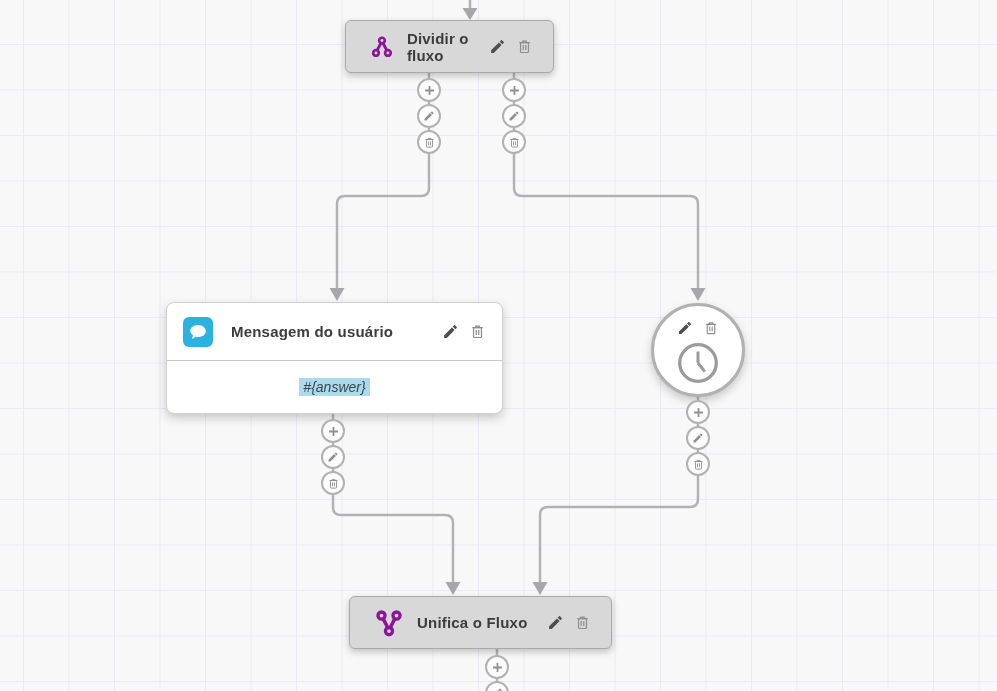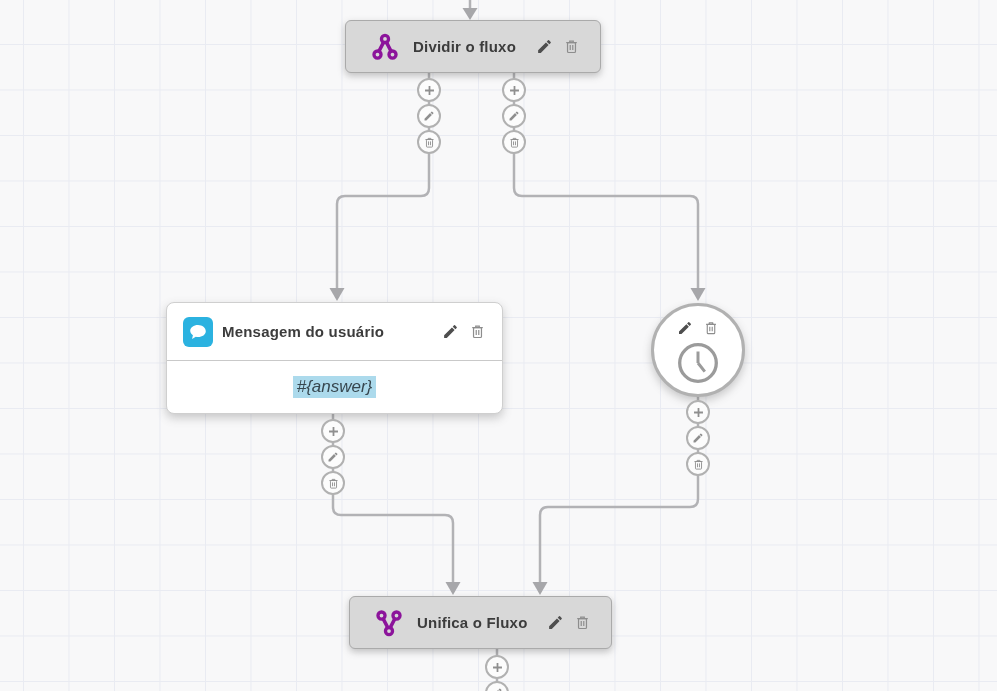--- a/index.html
+++ b/index.html
@@ -17,41 +17,41 @@
     overflow:hidden;
   }
 
   .wire-layer { position:absolute; left:0; top:0; z-index:1; }
   .wire { fill:none; stroke:#b2b2b5; stroke-width:2.5; }
   .arrow { fill:#a7a7aa; stroke:none; }
 
   .node { position:absolute; z-index:3; display:flex; align-items:center; }
 
   .node--bar {
-    width:256px; height:53px;
+    width:209px; height:53px;
     background:#d8d8d8;
     border:1px solid #aaaaaa;
     border-radius:6px;
     box-shadow:0 3px 7px rgba(90,90,90,.35);
     padding:0 20px 0 24px;
   }
   .node--bar .title { font-size:15px; font-weight:bold; color:#3c3c3c; margin-left:13px; letter-spacing:.2px; }
 
   .node--card {
     width:337px; height:112px;
     background:#ffffff;
     border:1px solid #cfcfcf;
     border-radius:8px;
     box-shadow:0 4px 10px rgba(90,90,90,.30);
     flex-direction:column; align-items:stretch;
   }
   .card-header { display:flex; align-items:center; height:58px; padding:0 16px; border-bottom:1px solid #c9c9c9; }
-  .card-header .title { font-size:15px; font-weight:bold; color:#3c3c3c; margin-left:9px; letter-spacing:.2px; }
+  .card-header .title { font-size:15px; font-weight:bold; color:#3c3c3c; margin-left:18px; letter-spacing:.2px; }
   .card-body { flex:1; display:flex; align-items:center; justify-content:center; }
-  .var-chip { font-size:17px; font-style:italic; color:#37474f; background:#acdaec; padding:1px 4px; }
+  .var-chip { font-size:14px; font-style:italic; color:#37474f; background:#acdaec; padding:1px 4px; }
 
   .node--circle {
     width:94px; height:94px;
     background:#ffffff;
     border:3px solid #b1b1b1;
     border-radius:50%;
     box-shadow:0 4px 9px rgba(90,90,90,.30);
     flex-direction:column; align-items:center; justify-content:flex-start;
     padding-top:14px;
   }

